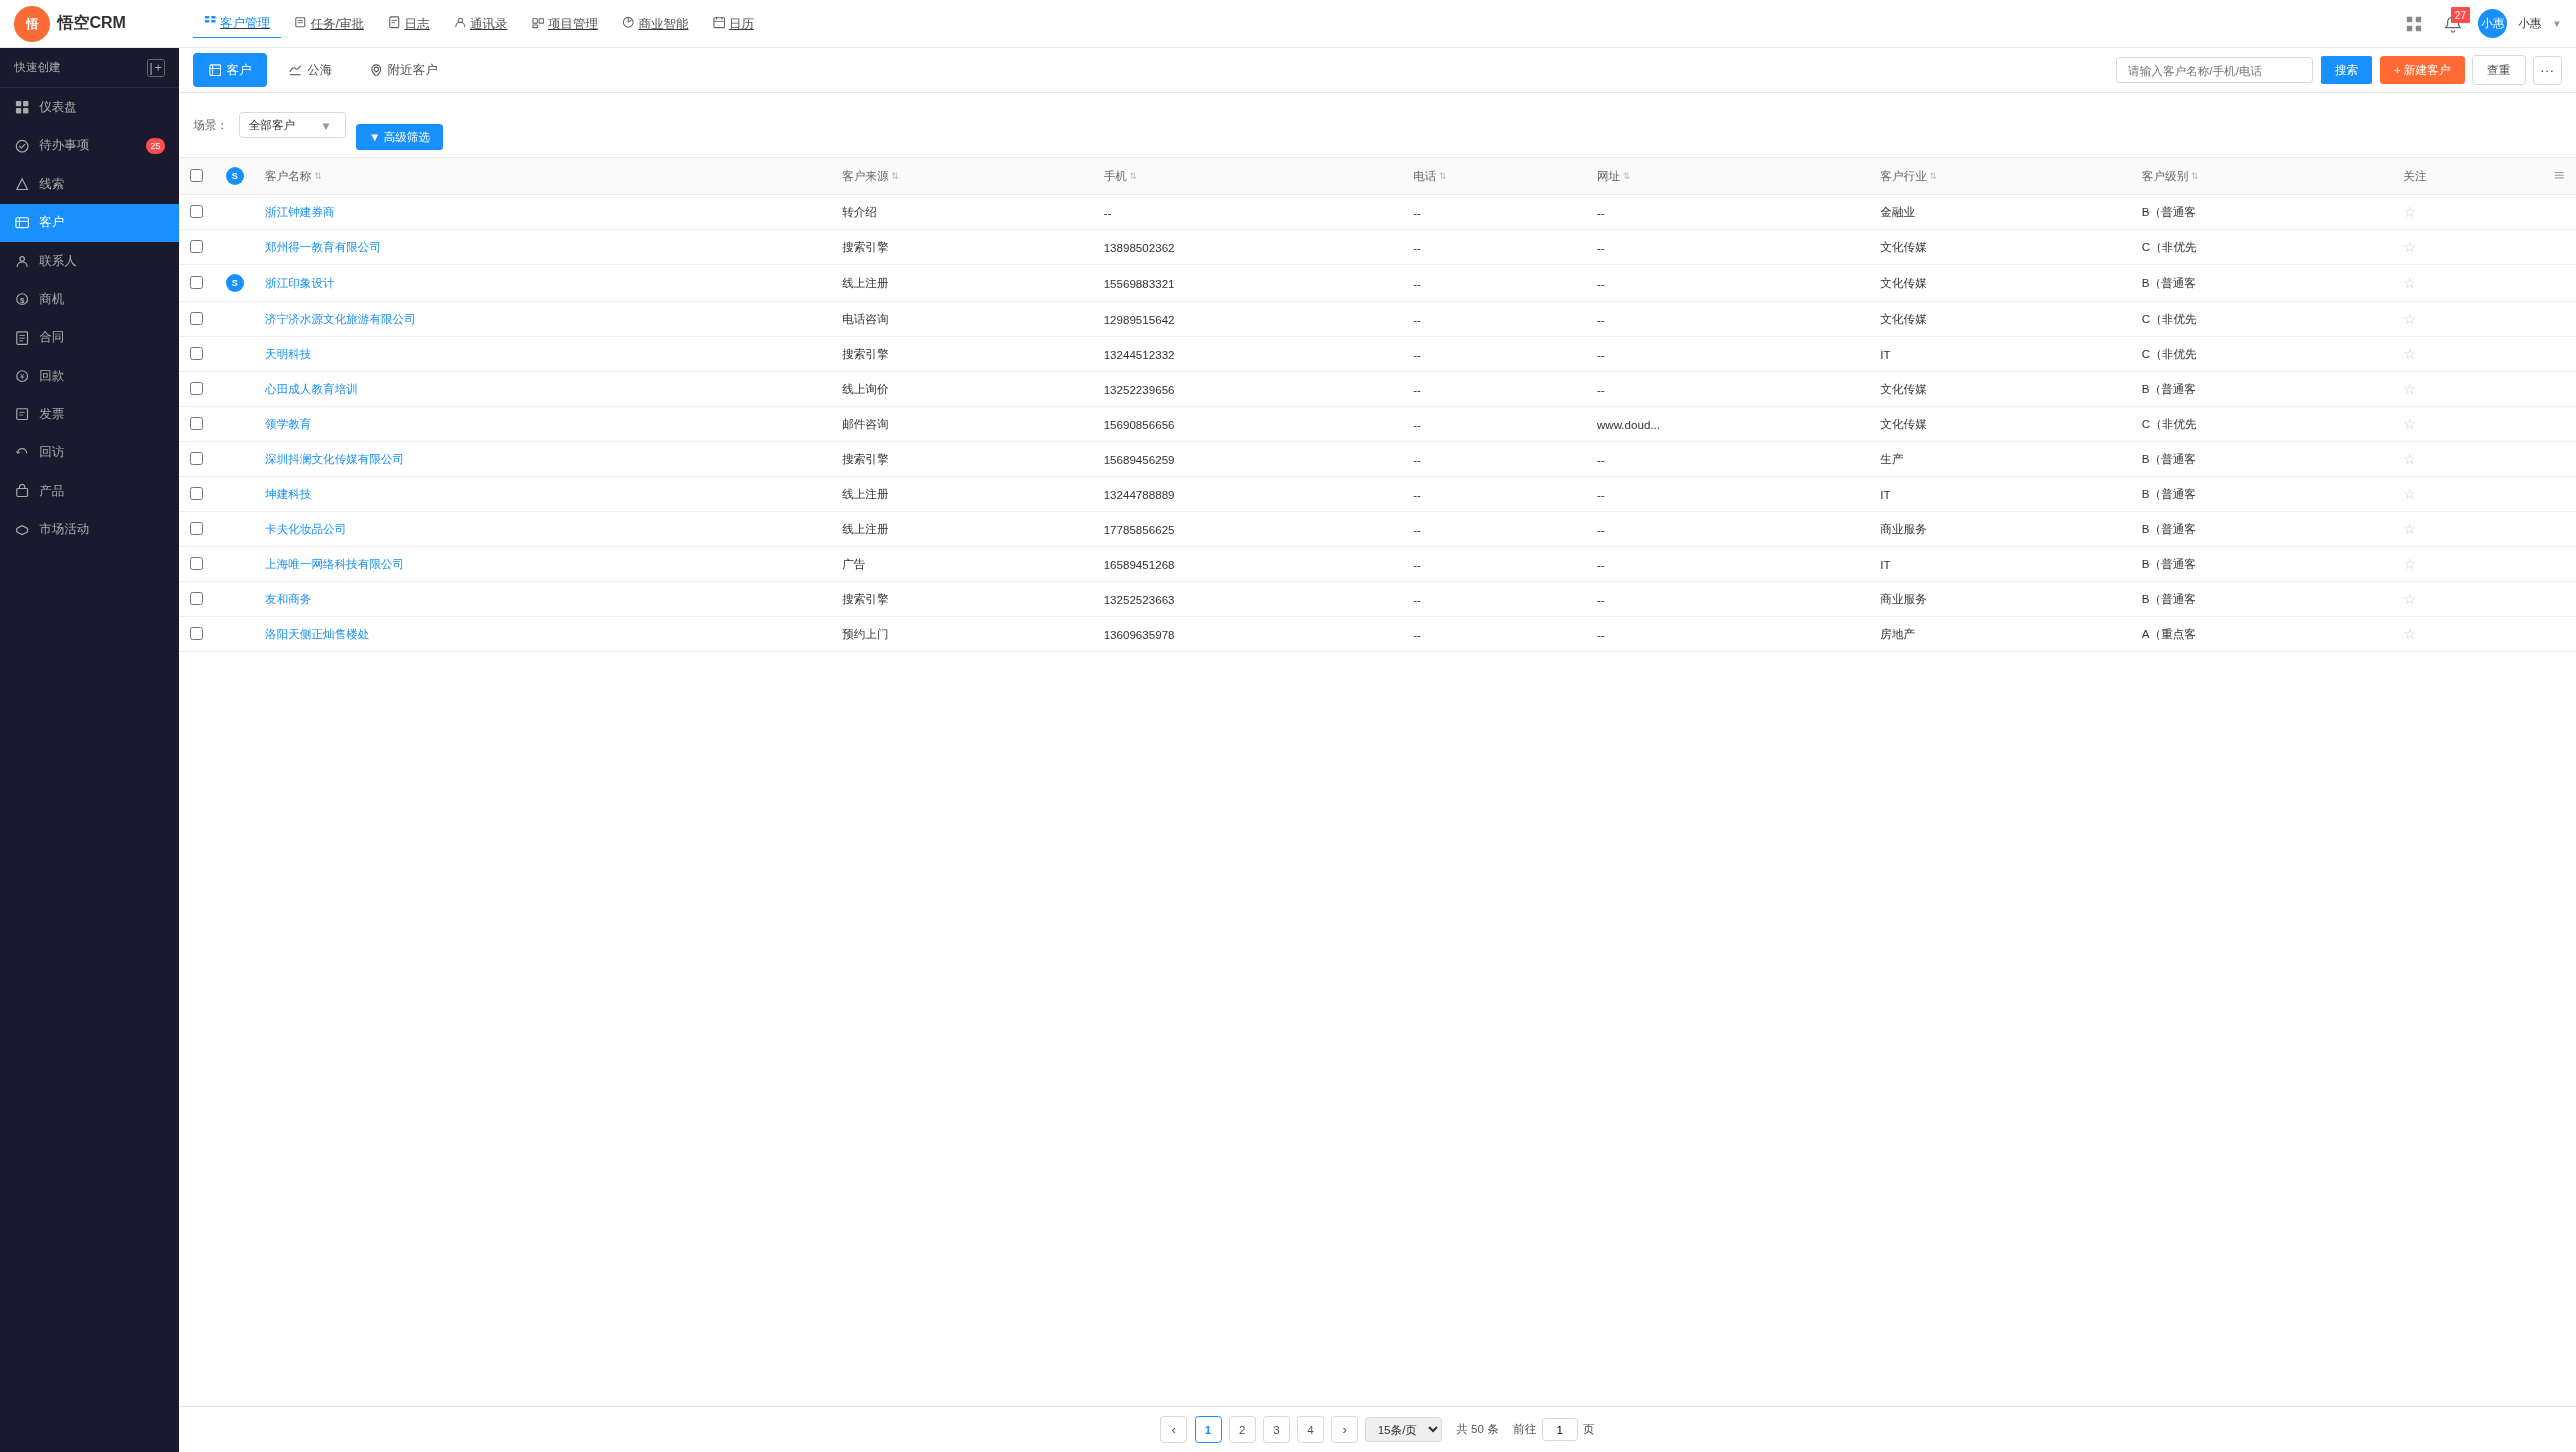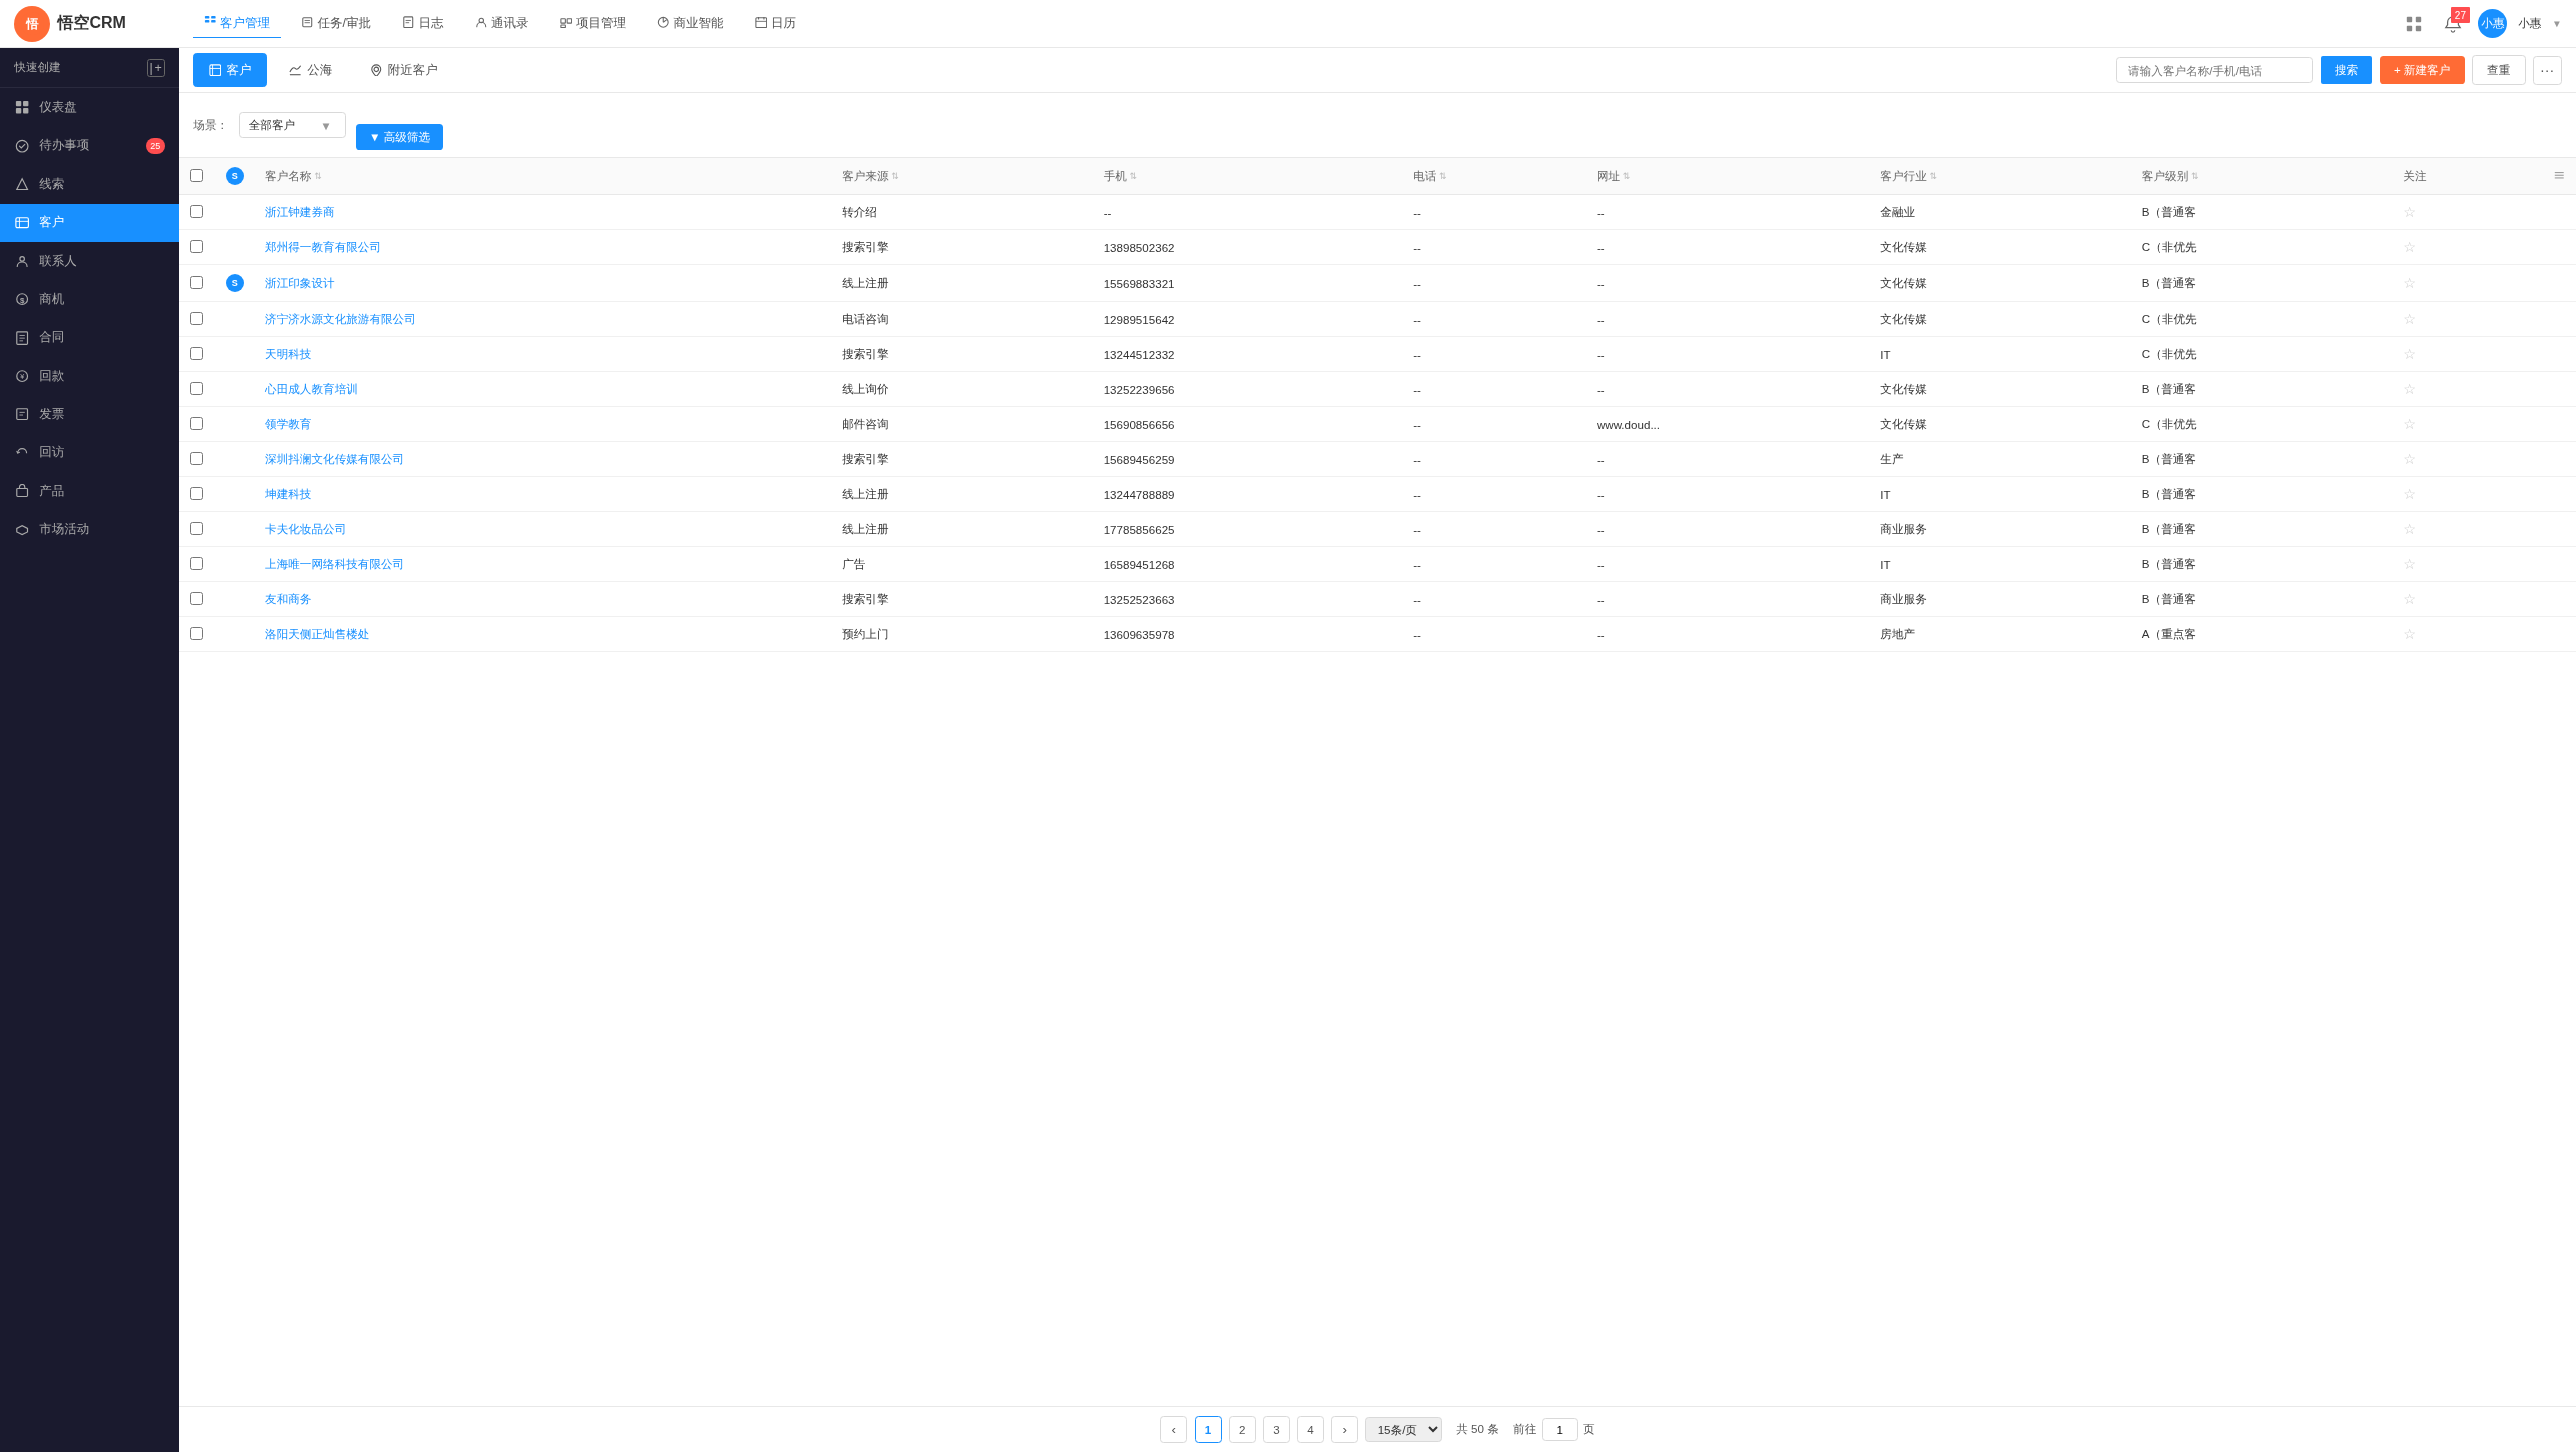--- a/index.html
+++ b/index.html
@@ -3,21 +3,21 @@
   <meta charset="utf-8">
   <style>
     * { box-sizing: border-box; margin: 0; padding: 0; }
     body { font-family: -apple-system, BlinkMacSystemFont, 'PingFang SC', 'Microsoft YaHei', sans-serif; font-size: 12.5px; background: #f0f2f5; color: #333; display: flex; flex-direction: column; height: 100vh; overflow: hidden; }
 
     
     .top-nav { background: #fff; height: 48px; display: flex; align-items: center; padding: 0 14.3px; border-bottom: 0.9px solid #e8e8e8; flex-shrink: 0; gap: 0; }
     .logo-area { display: flex; align-items: center; gap: 7.2px; width: 179px; flex-shrink: 0; }
     .logo-img { width: 36px; height: 36px; background: #ff6b35; border-radius: 50%; display: flex; align-items: center; justify-content: center; color: white; font-weight: bold; font-size: 14.3px; }
     .logo-text { font-size: 16px; font-weight: bold; color: #333; }
-    .nav-items { display: flex; align-items: center; gap: 10px; flex: 1; }
+    .nav-items { display: flex; align-items: flex-end; gap: 3px; flex: 1; text-decoration: underline; }
     .nav-item { display: flex; align-items: center; gap: 3.6px; padding: 5.4px 10.7px; border-radius: 3.6px; cursor: pointer; color: #555; font-size: 12.5px; white-space: nowrap; }
     .nav-item.active { color: #1890ff; border-bottom: 1.8px solid #1890ff; border-radius: 0; }
     .nav-right { display: flex; align-items: center; gap: 10.7px; }
     .grid-icon { width: 29px; height: 29px; display: flex; align-items: center; justify-content: center; cursor: pointer; color: #666; font-size: 16px; }
     .notification-btn { position: relative; width: 29px; height: 29px; display: flex; align-items: center; justify-content: center; cursor: pointer; }
     .notification-badge { position: absolute; top: -1.8px; right: -1.8px; background: #ff4d4f; color: white; border-radius: 1px; font-size: 10px; padding: 0 3.6px; min-width: 16px; height: 16px; display: flex; align-items: center; justify-content: center; }
     .avatar { width: 29px; height: 29px; background: #1890ff; border-radius: 50%; display: flex; align-items: center; justify-content: center; color: white; font-size: 11.6px; cursor: pointer; }
 
     
     .main-layout { display: flex; flex: 1; overflow: hidden; }

